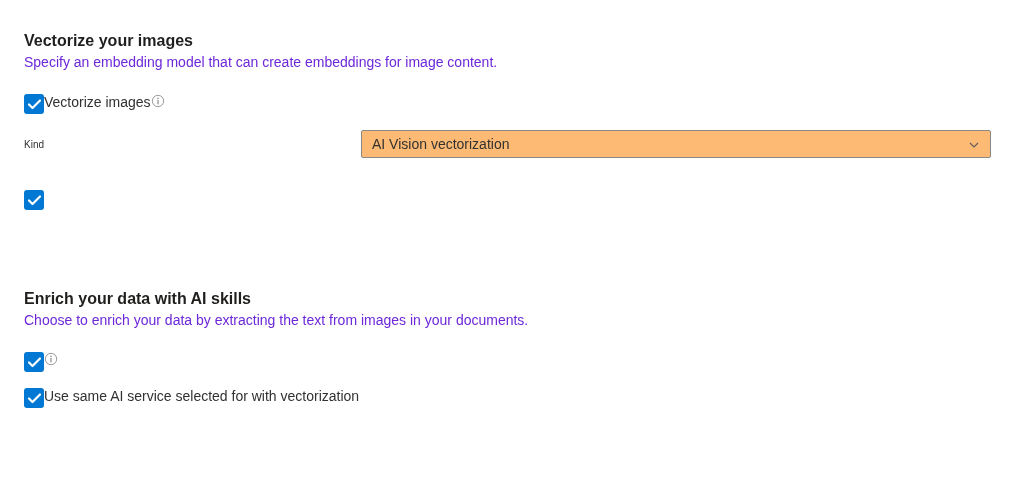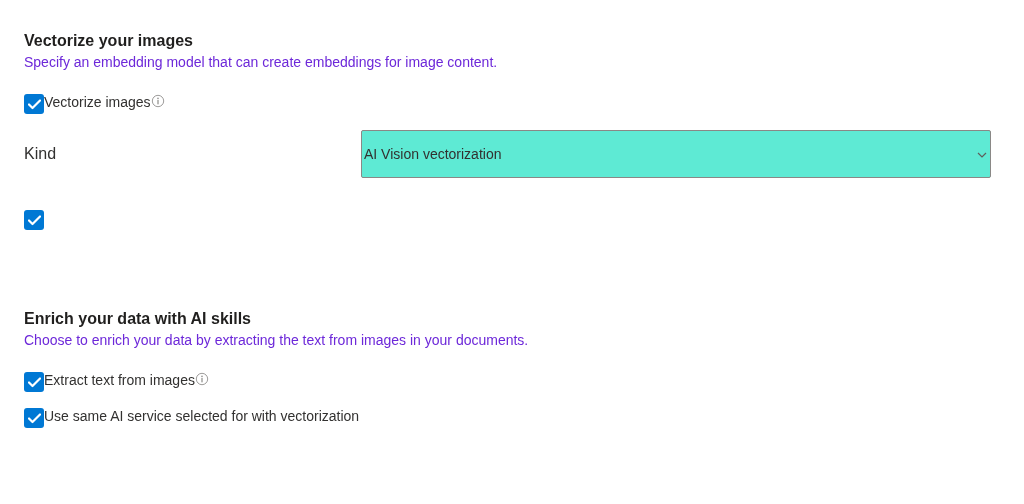--- a/index.html
+++ b/index.html
@@ -62,38 +62,38 @@
     .info-icon svg {
       width: 14px;
       height: 14px;
     }
     .field-row {
       display: flex;
       align-items: center;
       margin-bottom: 32px;
     }
     .field-label {
-      font-size: 16px;
+      font-size: 10px;
       color: #323130;
       width: 337px;
       flex-shrink: 0;
     }
     .dropdown {
       flex: 1;
       max-width: 630px;
-      height: 48px;
+      height: 28px;
       border: 1px solid #8a8886;
       border-radius: 2px;
       display: flex;
       align-items: center;
       justify-content: space-between;
-      padding: 0 2px;
+      padding: 0 10px;
       font-size: 14px;
       color: #323130;
-      background: #5eead4;
+      background: #fdba74;
       cursor: pointer;
     }
     .dropdown .chev {
       width: 12px;
       height: 12px;
     }
     .dropdown .chev svg {
       width: 12px;
       height: 12px;
       stroke: #605e5c;
@@ -148,21 +148,20 @@
 
 <h2 class="section-title">Enrich your data with AI skills</h2>
 <p class="section-subtitle">Choose to enrich your data by extracting the text from images in your documents.</p>
 
 <div class="checkbox-row">
   <div class="checkbox">
     <svg viewBox="0 0 13 11">
         <polyline points="1,5.5 4.5,9 12,1.5"></polyline>
       </svg>
   </div>
-  <span class="checkbox-label">Extract text from images</span>
   <span class="info-icon">
     <svg viewBox="0 0 16 16">
         <circle cx="8" cy="8" r="6.5" fill="none" stroke="#605e5c" stroke-width="1"></circle>
         <circle cx="8" cy="5" r="0.9" fill="#605e5c"></circle>
         <rect x="7.3" y="6.8" width="1.4" height="5" fill="#605e5c"></rect>
       </svg>
   </span>
 </div>
 
 <div class="checkbox-row">

